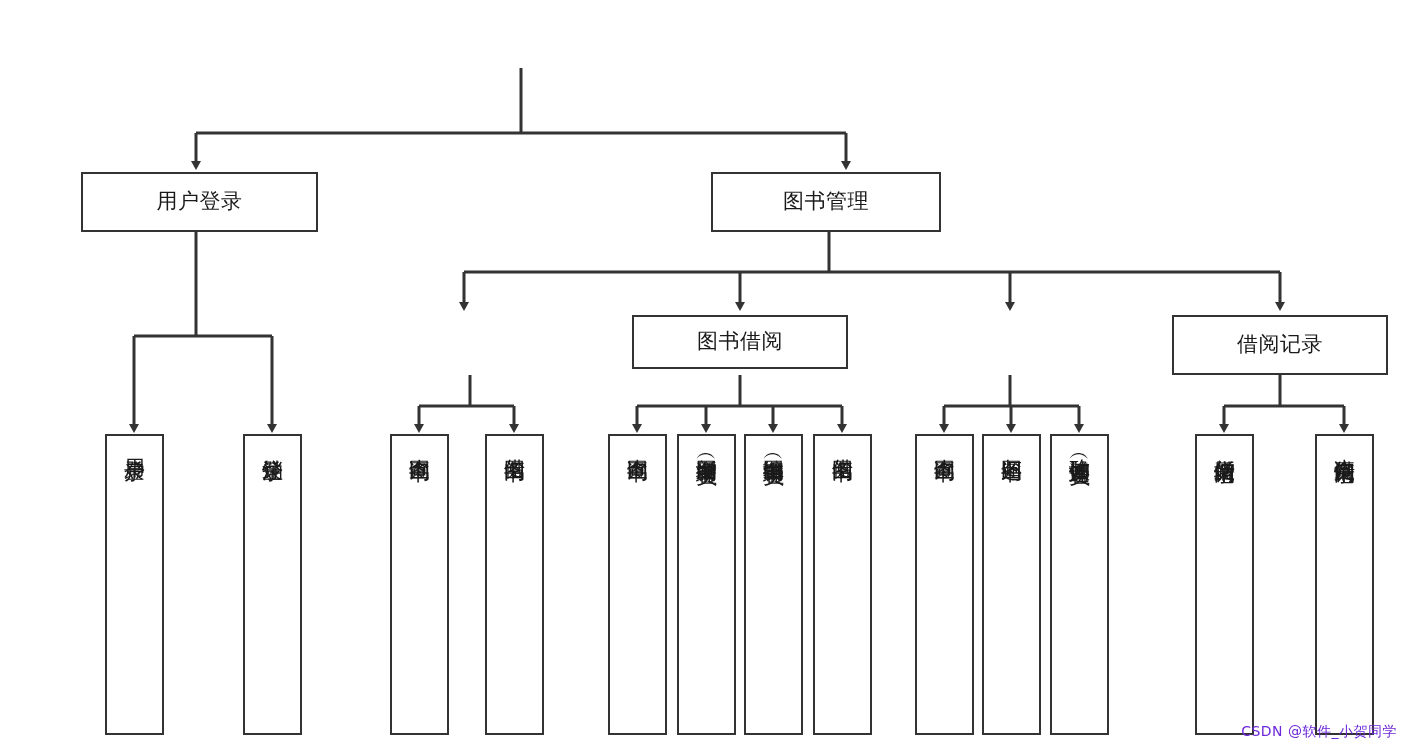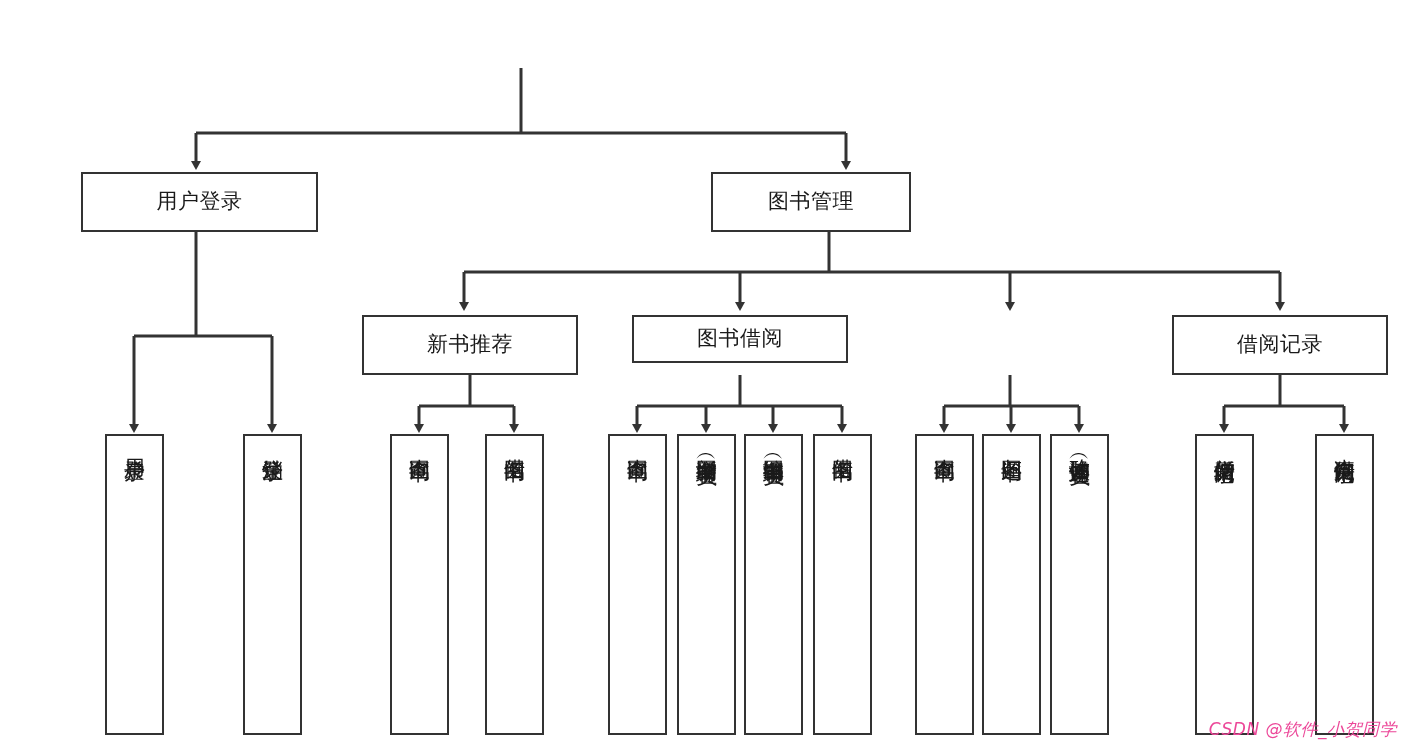--- a/index.html
+++ b/index.html
@@ -56,26 +56,25 @@
     font-size: 21px;
     line-height: 1.05;
     letter-spacing: 1px;
     white-space: nowrap;
   }
   .node.root .label { font-size: 22px; }
   .watermark {
     position: absolute;
     right: 8px;
     bottom: 6px;
-    font-size: 17px;
-    color: #ec4899;
+    font-size: 14px;
+    color: #6d28d9;
     letter-spacing: 0.5px;
     white-space: nowrap;
     user-select: none;
-    font-style: italic;
   }
 </style>
 </head>
 <body>
 
 <div id="canvas">
 
   <svg class="wires" viewBox="0 0 1405 747">
     <defs>
       <marker id="arrow" markerWidth="9" markerHeight="10" refX="1" refY="5" orient="auto" markerUnits="userSpaceOnUse">
@@ -123,28 +122,25 @@
       <path d="M1224,406 L1344,406"></path>
       <path d="M1224,406 L1224,425" marker-end="url(#arrow)"></path>
       <path d="M1344,406 L1344,425" marker-end="url(#arrow)"></path>
     </g>
   </svg>
 
 
   <div class="node horiz" style="left:81px; top:172px; width:237px; height:60px;">
     <span class="label">用户登录</span>
   </div>
-  <div class="node horiz" style="left:711px; top:172px; width:200px; height:60px;">
+  <div class="node horiz" style="left:711px; top:172px; width:230px; height:60px;">
     <span class="label">图书管理</span>
   </div>
 
-  <div class="node horiz" style="left:362px; top:315px; width:216px; height:60px;">
-    <span class="label">新书推荐</span>
-  </div>
-  <div class="node horiz" style="left:632px; top:315px; width:216px; height:48px;justify-content:center;">
+  <div class="node horiz" style="left:632px; top:315px; width:216px; height:54px;justify-content:center;">
     <span class="label">图书借阅</span>
   </div>
   <div class="node horiz" style="left:1172px; top:315px; width:216px; height:60px;">
     <span class="label">借阅记录</span>
   </div>
 
   <div class="node vert" style="left:105px; top:434px; width:59px; height:301px;">
     <span class="label">用户登录</span>
   </div>
   <div class="node vert" style="left:243px; top:434px; width:59px; height:301px;">

